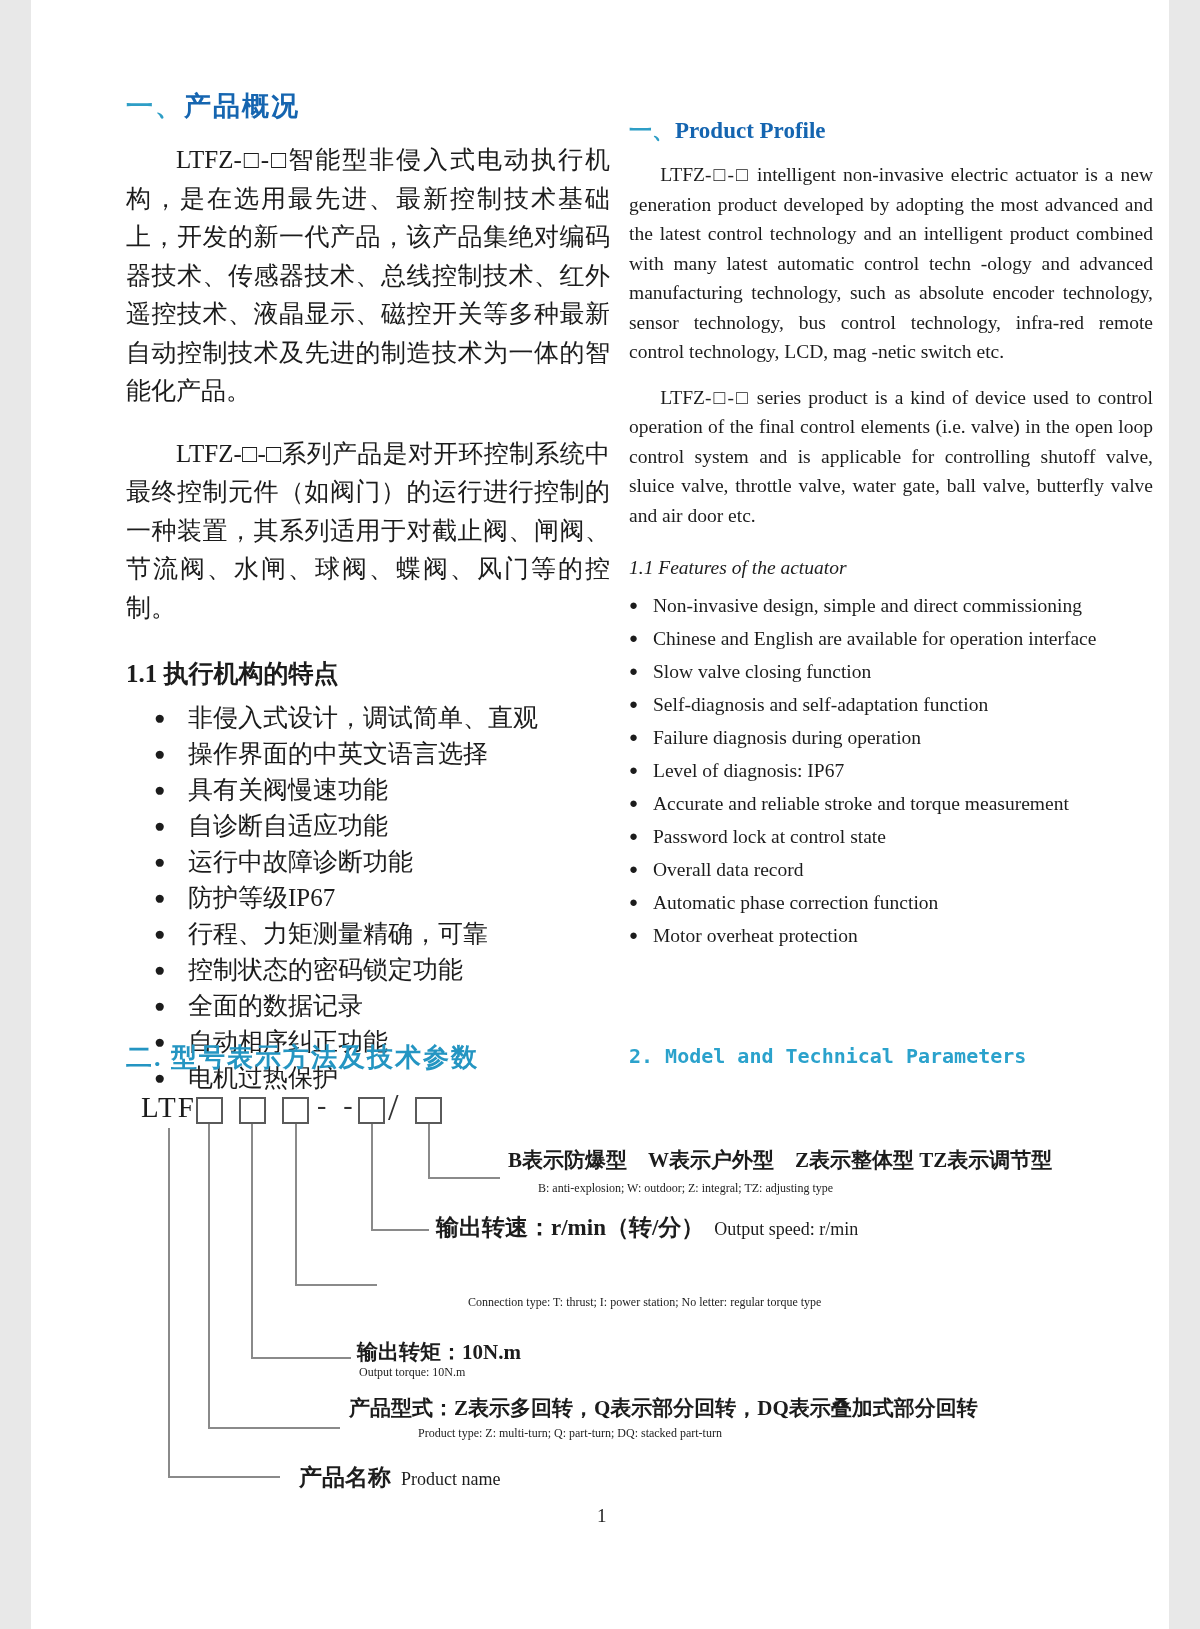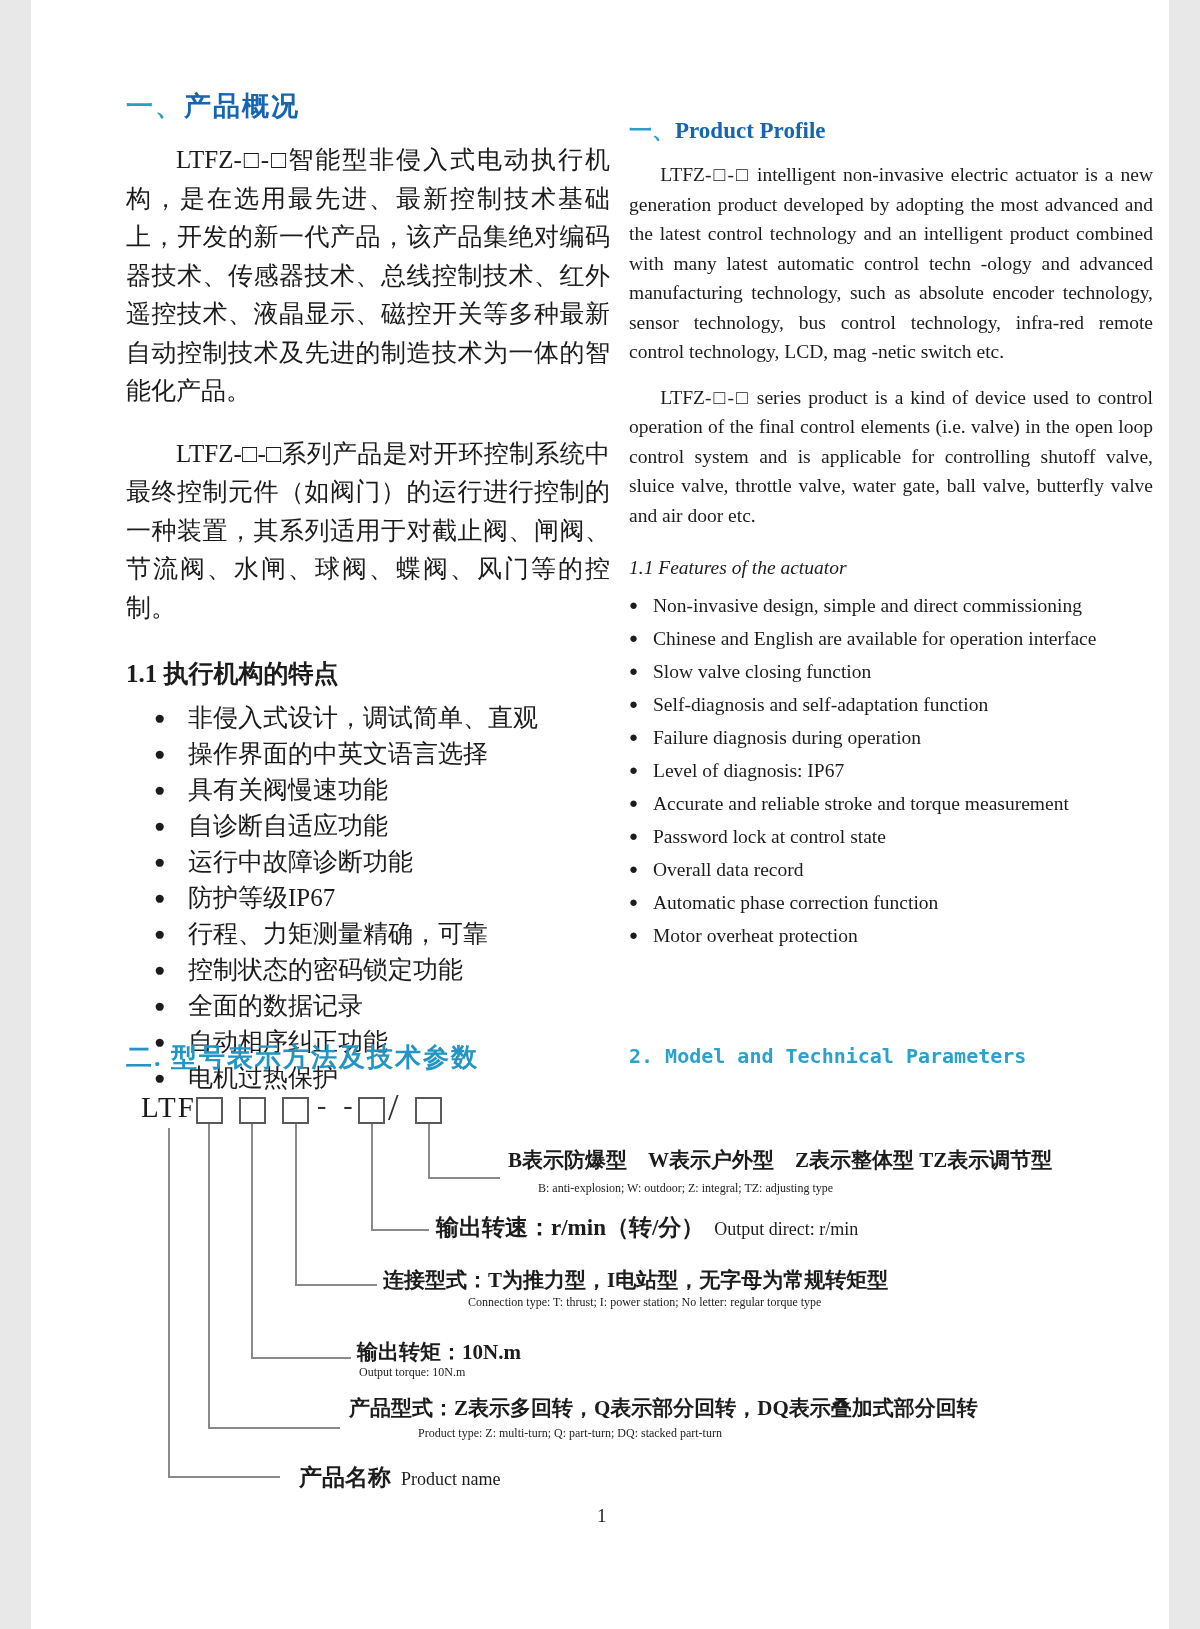--- a/index.html
+++ b/index.html
@@ -147,23 +147,22 @@
 
     <div class="vline" style="left:340px; top:1124px; height:106px"></div>
     <div class="hline" style="left:340px; top:1229px; width:58px"></div>
 
     <div class="vline" style="left:397px; top:1124px; height:54px"></div>
     <div class="hline" style="left:397px; top:1177px; width:72px"></div>
 
     <div class="ann-cn" style="left:477px; top:1146px">B表示防爆型　W表示户外型　Z表示整体型 TZ表示调节型</div>
     <div class="ann-en" style="left:507px; top:1181px">B: anti-explosion; W: outdoor; Z: integral; TZ: adjusting type</div>
 
-    <div class="ann-mix" style="left:405px; top:1212px"><span class="mix-cn">输出转速：r/min（转/分）</span><span class="mix-en">Output direct: r/min</span></div>
+    <div class="ann-mix" style="left:405px; top:1212px"><span class="mix-cn">输出转速：r/min（转/分）</span><span class="mix-en">Output speed: r/min</span></div>
 
-    <div class="ann-cn" style="left:352px; top:1266px">连接型式：T为推力型，I电站型，无字母为常规转矩型</div>
     <div class="ann-en" style="left:437px; top:1295px">Connection type: T: thrust; I: power station; No letter: regular torque type</div>
 
     <div class="ann-cn" style="left:326px; top:1338px">输出转矩：10N.m</div>
     <div class="ann-en" style="left:328px; top:1365px">Output torque: 10N.m</div>
 
     <div class="ann-cn" style="left:318px; top:1394px">产品型式：Z表示多回转，Q表示部分回转，DQ表示叠加式部分回转</div>
     <div class="ann-en" style="left:387px; top:1426px">Product type: Z: multi-turn; Q: part-turn; DQ: stacked part-turn</div>
 
     <div class="ann-mix" style="left:268px; top:1462px"><span class="mix-cn">产品名称</span><span class="mix-en">Product name</span></div>
   </div>

